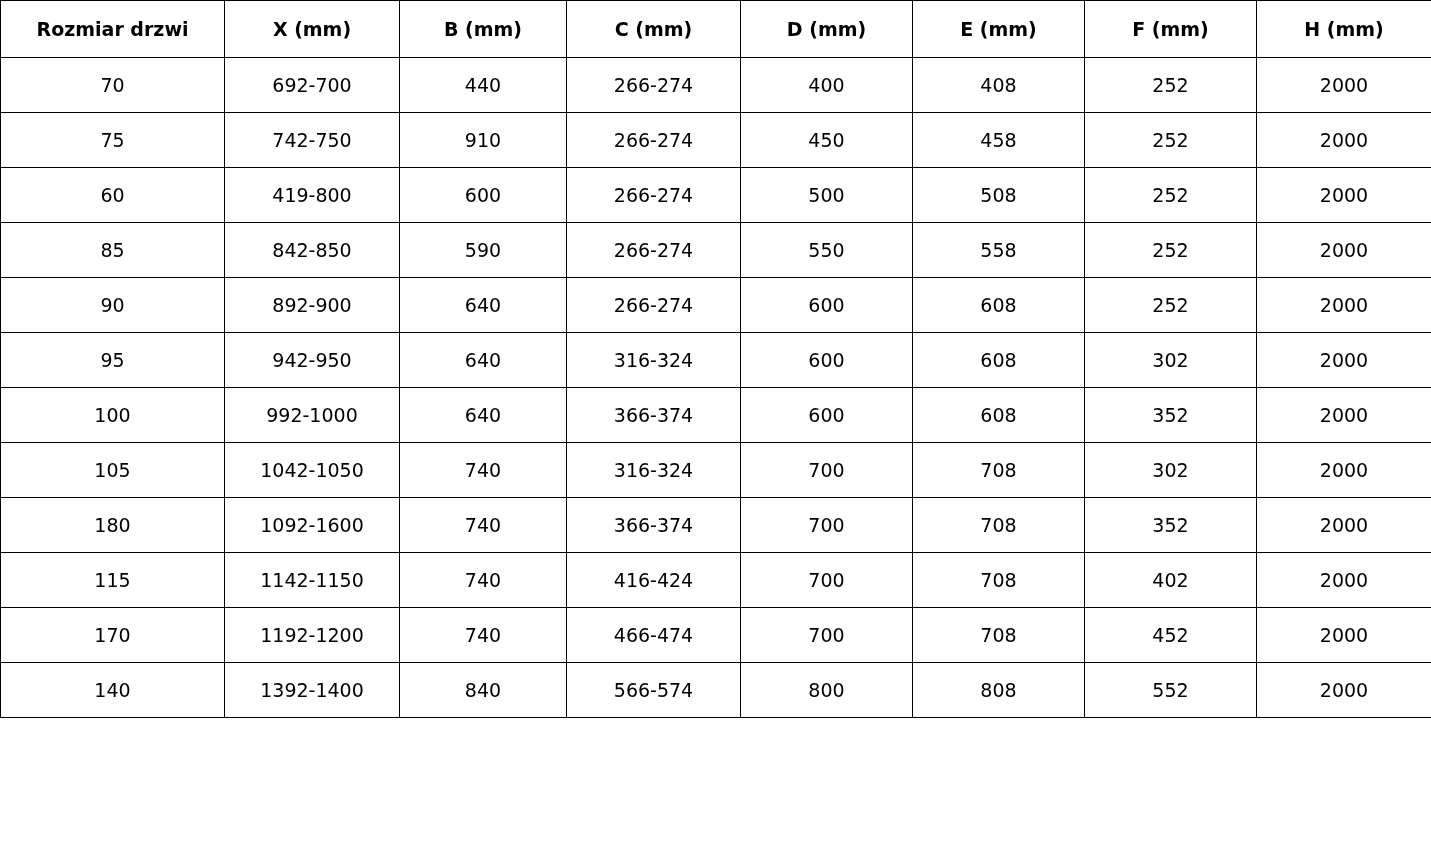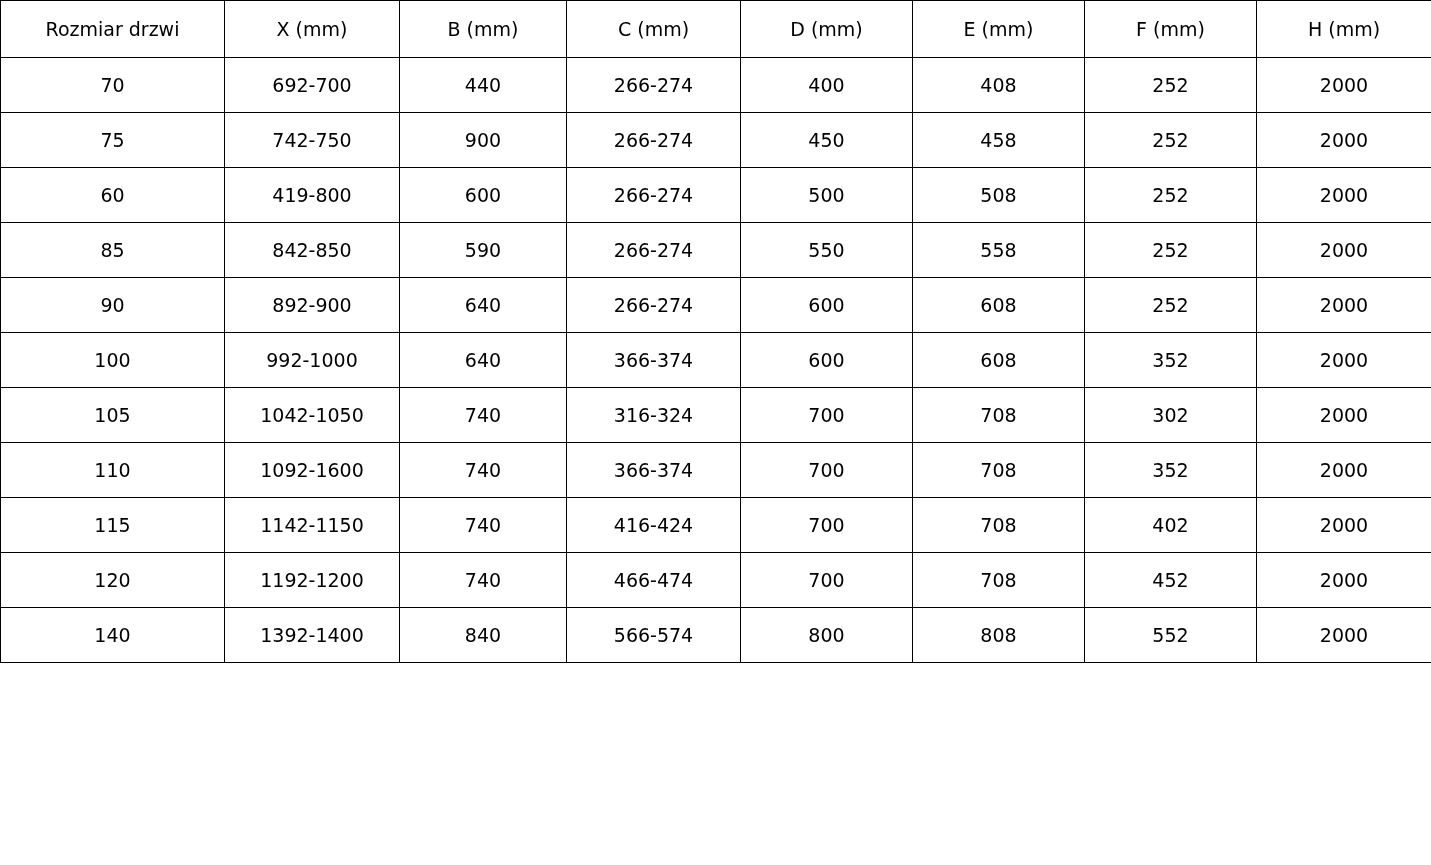--- a/index.html
+++ b/index.html
@@ -28,21 +28,21 @@
   table.spec td {
     border: 1px solid #000000;
     text-align: center;
     vertical-align: middle;
     font-size: 19px;
     height: 54px;
     padding: 0 4px;
     white-space: nowrap;
   }
   table.spec thead th {
-    font-weight: normal;
+    font-weight: bold;
     height: 56px;
     font-size: 19px;
   }
   table.spec tbody td {
     font-weight: normal;
   }
   
   col.c0 { width: 224px; }
   col.c1 { width: 175px; }
   col.c2 { width: 167px; }
@@ -86,21 +86,21 @@
         <td>440</td>
         <td>266-274</td>
         <td>400</td>
         <td>408</td>
         <td>252</td>
         <td>2000</td>
       </tr>
       <tr>
         <td>75</td>
         <td>742-750</td>
-        <td>900</td>
+        <td>910</td>
         <td>266-274</td>
         <td>450</td>
         <td>458</td>
         <td>252</td>
         <td>2000</td>
       </tr>
       <tr>
         <td>60</td>
         <td>419-800</td>
         <td>600</td>
@@ -121,20 +121,30 @@
         <td>2000</td>
       </tr>
       <tr>
         <td>90</td>
         <td>892-900</td>
         <td>640</td>
         <td>266-274</td>
         <td>600</td>
         <td>608</td>
         <td>252</td>
+        <td>2000</td>
+      </tr>
+      <tr>
+        <td>95</td>
+        <td>942-950</td>
+        <td>640</td>
+        <td>316-324</td>
+        <td>600</td>
+        <td>608</td>
+        <td>302</td>
         <td>2000</td>
       </tr>
       <tr>
         <td>100</td>
         <td>992-1000</td>
         <td>640</td>
         <td>366-374</td>
         <td>600</td>
         <td>608</td>
         <td>352</td>
@@ -144,41 +154,41 @@
         <td>105</td>
         <td>1042-1050</td>
         <td>740</td>
         <td>316-324</td>
         <td>700</td>
         <td>708</td>
         <td>302</td>
         <td>2000</td>
       </tr>
       <tr>
-        <td>110</td>
+        <td>180</td>
         <td>1092-1600</td>
         <td>740</td>
         <td>366-374</td>
         <td>700</td>
         <td>708</td>
         <td>352</td>
         <td>2000</td>
       </tr>
       <tr>
         <td>115</td>
         <td>1142-1150</td>
         <td>740</td>
         <td>416-424</td>
         <td>700</td>
         <td>708</td>
         <td>402</td>
         <td>2000</td>
       </tr>
       <tr>
-        <td>120</td>
+        <td>170</td>
         <td>1192-1200</td>
         <td>740</td>
         <td>466-474</td>
         <td>700</td>
         <td>708</td>
         <td>452</td>
         <td>2000</td>
       </tr>
       <tr>
         <td>140</td>

